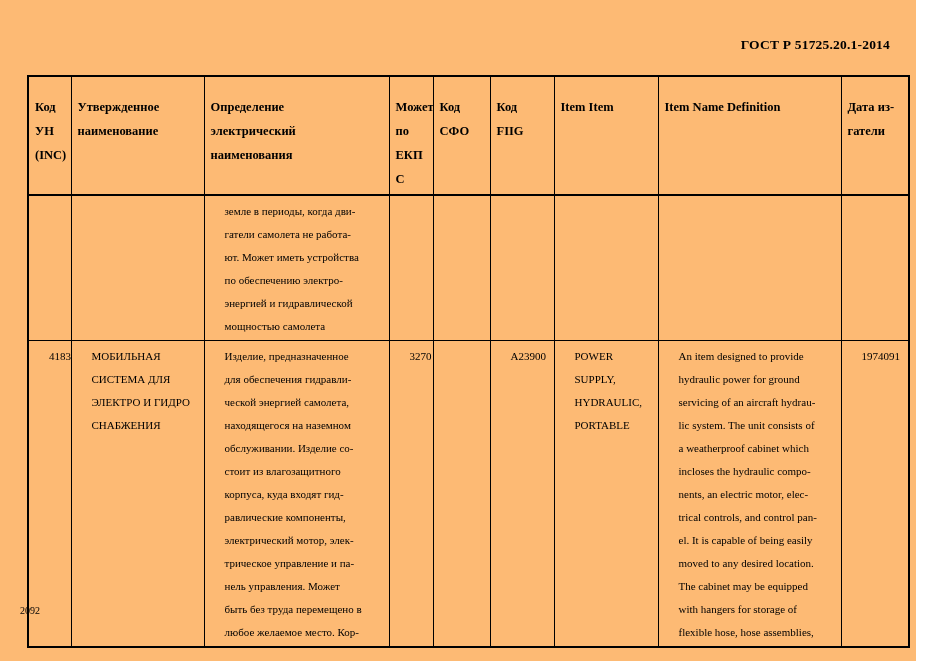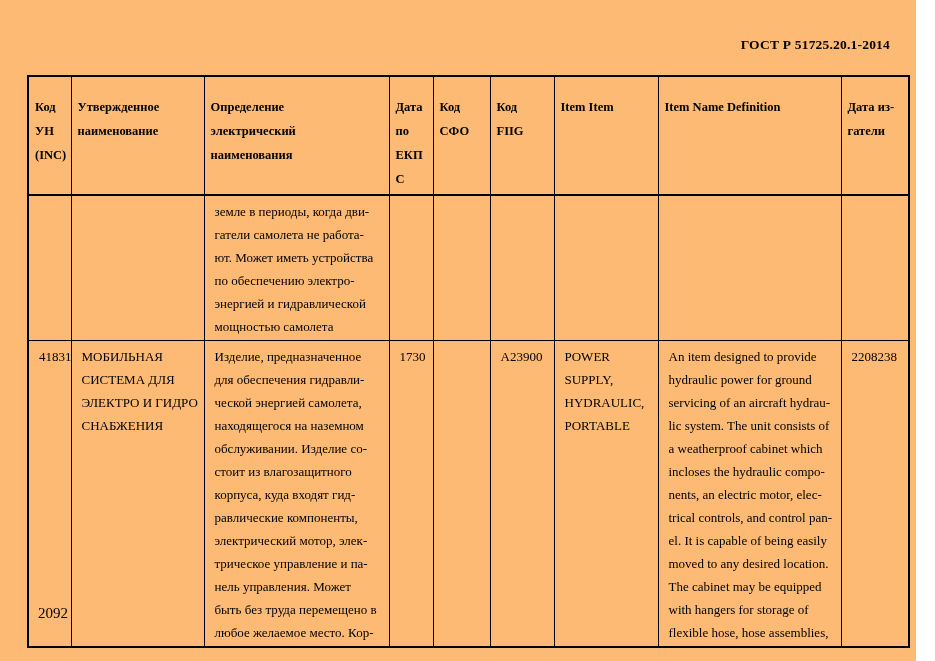--- a/index.html
+++ b/index.html
@@ -46,31 +46,31 @@
   }
   .gost-table th {
     font-size: 12.5px;
     font-weight: bold;
     line-height: 24px;
     padding: 18px 4px 3px 6px;
     border-bottom: 2.5px solid #000;
     height: 68px;
   }
   .gost-table td {
-    font-size: 13px;
+    font-size: 11px;
     line-height: 23px;
-    padding: 4px 4px 2px 10px;
+    padding: 4px 4px 2px 20px;
   }
   tr.row-cont td { height: 137px; }
   tr.row-main td { height: 302px; }
   .page-number {
     position: absolute;
-    left: 38px;
+    left: 20px;
     top: 605px;
-    font-size: 15px;
+    font-size: 10px;
   }
 </style>
 </head>
 <body>
 
 <div class="page">
 
   <div class="doc-header">
     <span>ГОСТ Р 51725.20.1-2014</span>
   </div>
@@ -91,21 +91,21 @@
       <thead>
         <tr>
           <th>Код
 УН
 (INC)</th>
           <th>Утвержденное
 наименование</th>
           <th>Определение
 электрический
 наименования</th>
-          <th>Дата
+          <th>Может
 по
 ЕКП
 С</th>
           <th>Код
 СФО</th>
           <th>Код
 FIIG</th>
           <th>Item Item</th>
           <th>Item Name Definition</th>
           <th>Дата из-
@@ -141,41 +141,41 @@
 находящегося на наземном
 обслуживании. Изделие со-
 стоит из влагозащитного
 корпуса, куда входят гид-
 равлические компоненты,
 электрический мотор, элек-
 трическое управление и па-
 нель управления. Может
 быть без труда перемещено в
 любое желаемое место. Кор-</td>
-          <td>1730</td>
+          <td>3270</td>
           <td></td>
           <td>A23900</td>
           <td>POWER
 SUPPLY,
 HYDRAULIC,
 PORTABLE</td>
           <td>An item designed to provide
 hydraulic power for ground
 servicing of an aircraft hydrau-
 lic system. The unit consists of
 a weatherproof cabinet which
 incloses the hydraulic compo-
 nents, an electric motor, elec-
 trical controls, and control pan-
 el. It is capable of being easily
 moved to any desired location.
 The cabinet may be equipped
 with hangers for storage of
 flexible hose, hose assemblies,</td>
-          <td>2208238</td>
+          <td>1974091</td>
         </tr>
       </tbody>
     </table>
   </div>
 
   <div class="page-number">2092</div>
 
 </div>
 
 </body></html>

